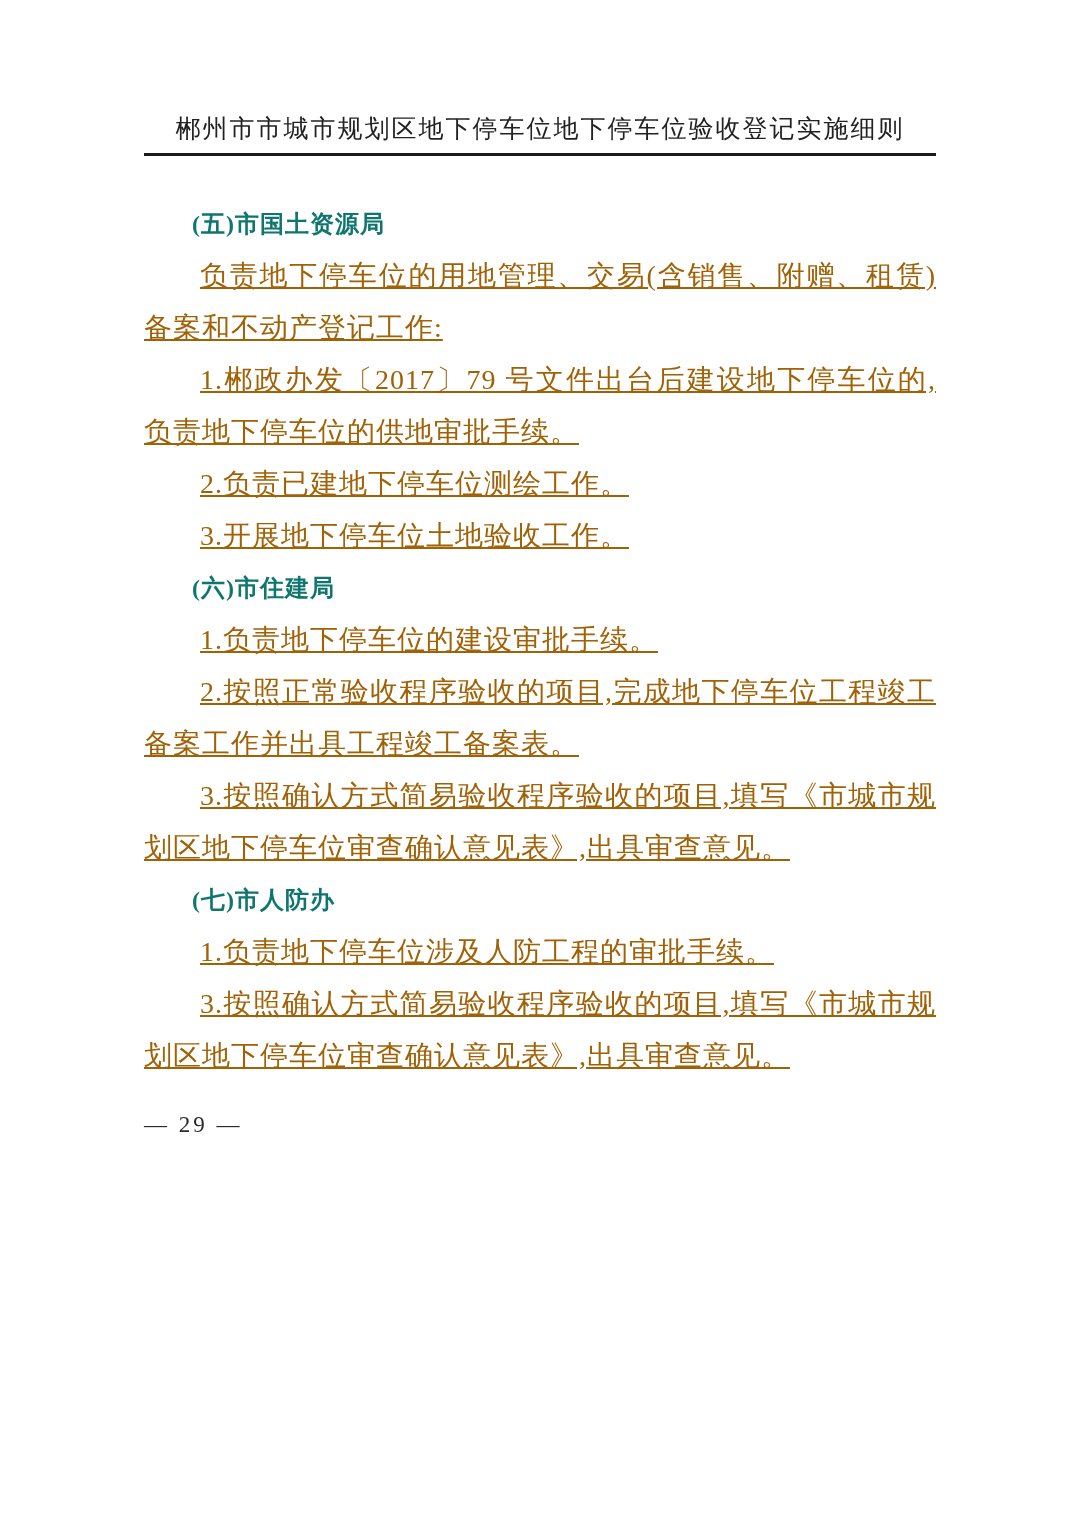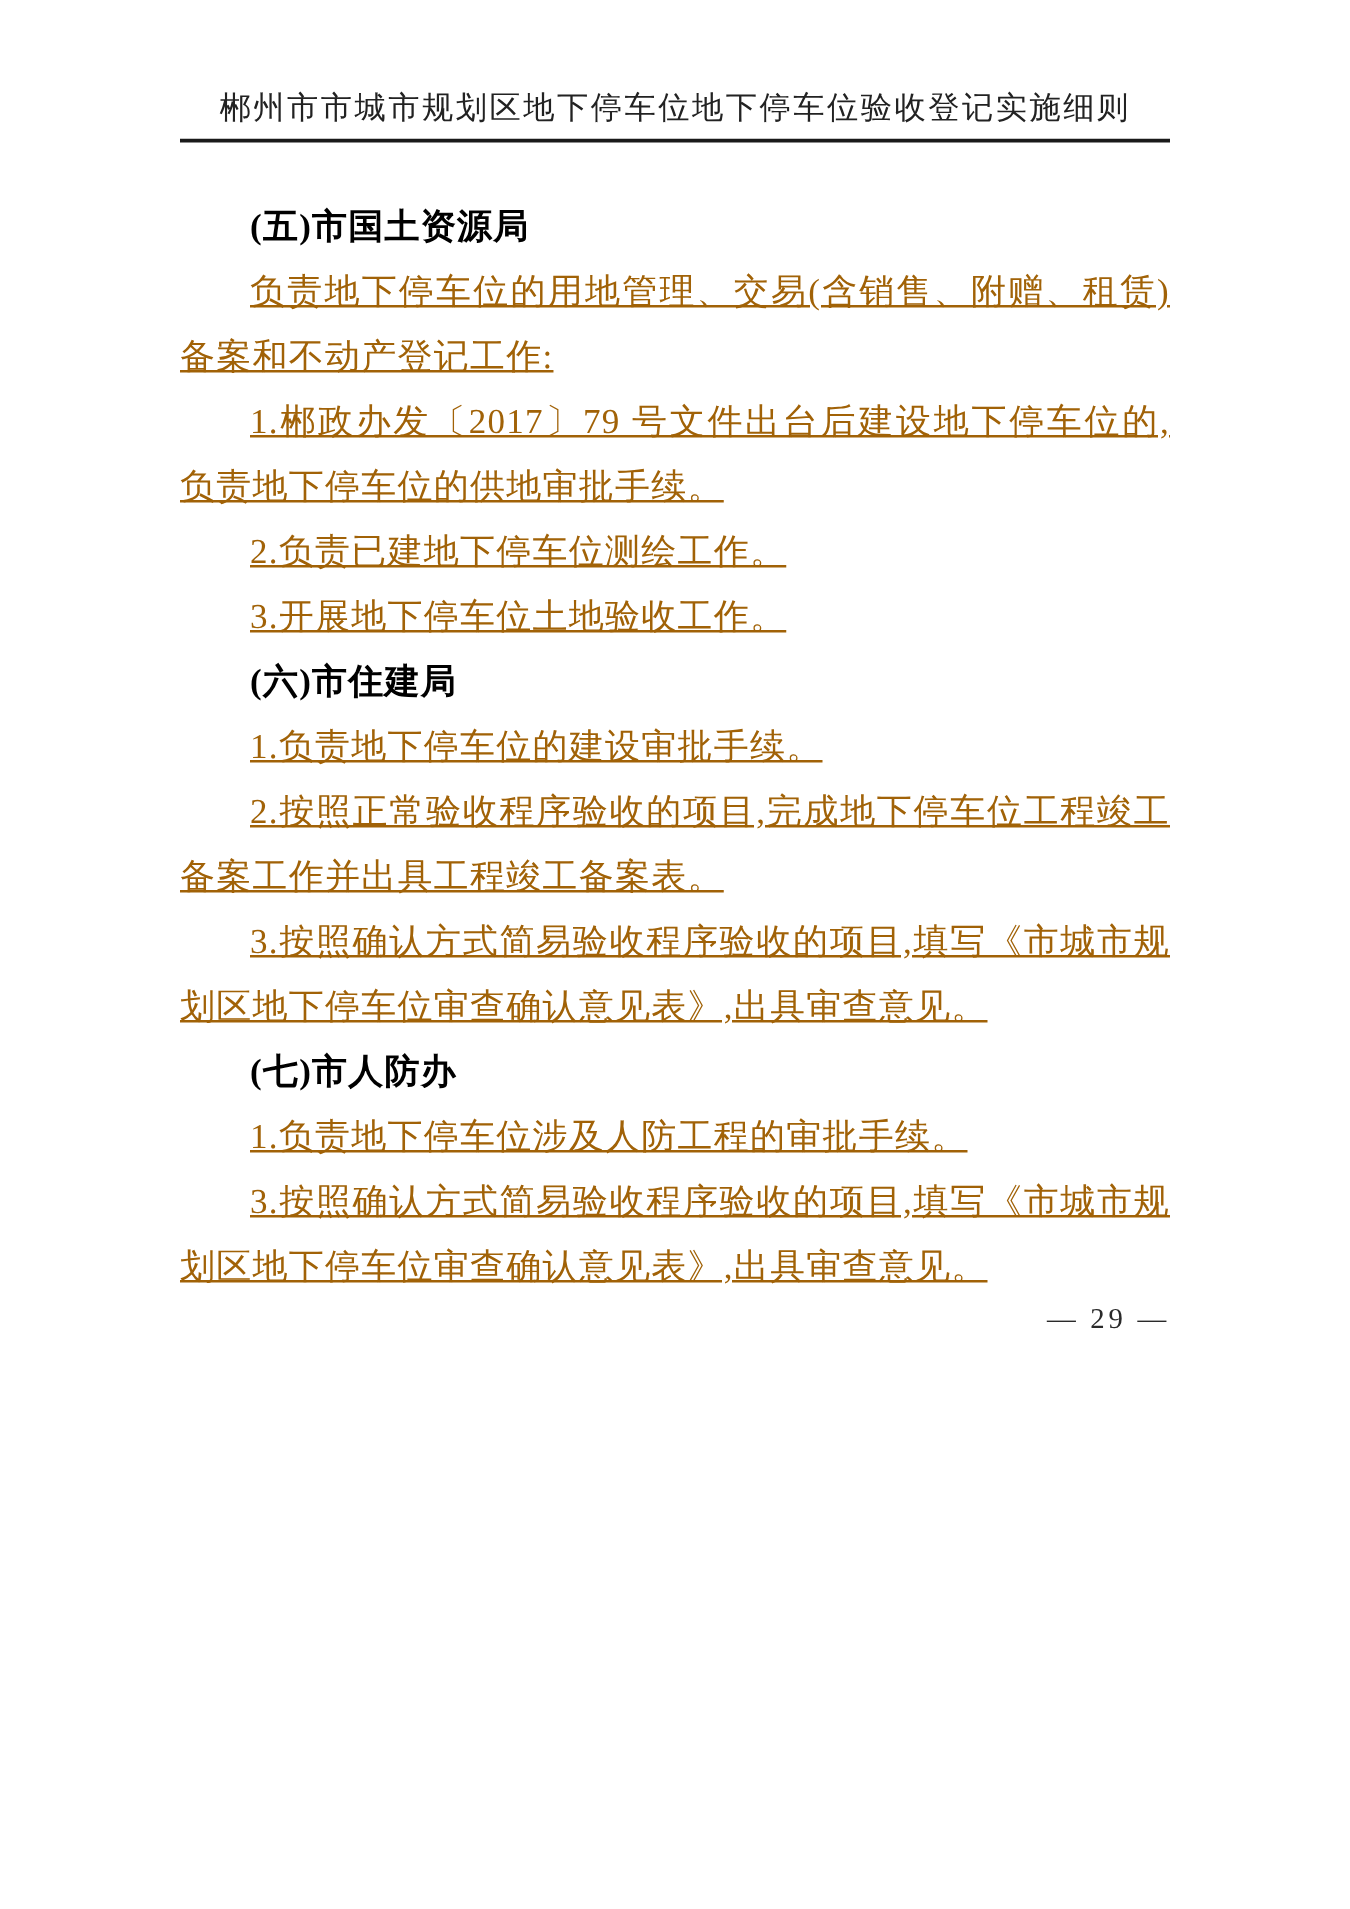--- a/index.html
+++ b/index.html
@@ -7,21 +7,21 @@
     padding: 0;
     background: #ffffff;
   }
   .page {
     position: relative;
     width: 1080px;
     height: 1527px;
     margin: 0 auto;
     background: #ffffff;
     box-sizing: border-box;
-    padding: 70px 144px 0 144px;
+    padding: 112px 144px 0 144px;
     font-family: "Liberation Serif", "DejaVu Serif", serif;
     color: #1c1c1c;
     overflow: hidden;
   }
   .doc-header-title {
     text-align: center;
     font-size: 25px;
     letter-spacing: 2px;
     line-height: 34px;
     color: #222222;
@@ -34,35 +34,35 @@
   }
   .doc-body {
     margin-top: 42px;
     font-size: 28px;
     line-height: 52px;
     letter-spacing: 1px;
     text-align: justify;
   }
   .section-heading {
     margin: 0;
-    font-size: 28px;
+    font-size: 24px;
     font-weight: 700;
     line-height: 52px;
     text-indent: 2em;
-    color: #000000;
+    color: #0f766e;
   }
   .paragraph {
     margin: 0;
     text-indent: 2em;
     color: #a16207;
     text-decoration: underline;
   }
   .page-footer {
-    margin-top: 2px;
-    text-align: right;
+    margin-top: 30px;
+    text-align: left;
   }
   .page-number {
     display: inline-block;
     font-size: 23px;
     letter-spacing: 3px;
     color: #2a2a2a;
   }
 </style>
 </head>
 <body>

